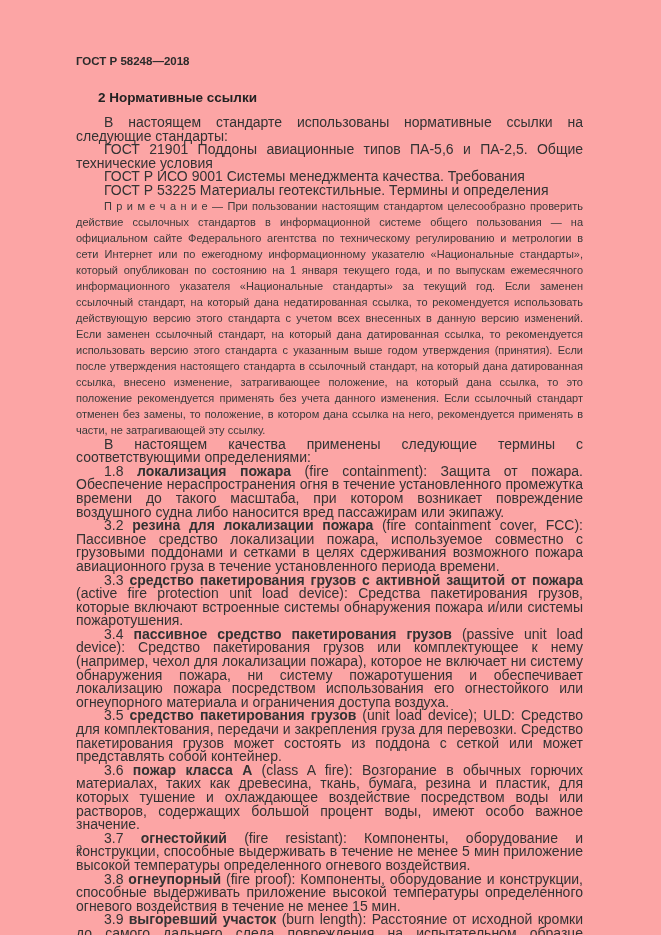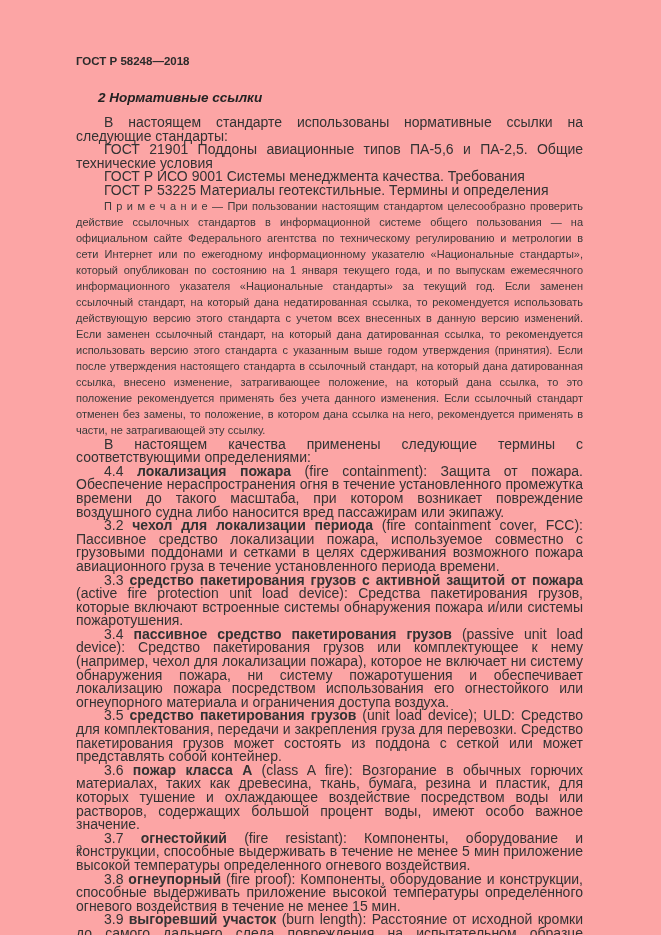--- a/index.html
+++ b/index.html
@@ -17,21 +17,20 @@
     font-size:11.5px;
     font-weight:bold;
     color:#2b2b2b;
     margin:0 0 23px 0;
   }
   h2{
     font-size:13.5px;
     font-weight:bold;
     color:#222222;
     margin:13px 0 11px 22px;
-    font-style:italic;
   }
   h2.terms-heading{margin-top:26px;margin-bottom:9px;}
   p{margin:0;}
   .body{
     font-size:14px;
     line-height:13.6px;
     text-align:justify;
     text-indent:28px;
     color:#333333;
   }
@@ -62,23 +61,23 @@
     <p class="body">В настоящем стандарте использованы нормативные ссылки на следующие стандарты:</p>
     <p class="body">ГОСТ 21901 Поддоны авиационные типов ПА-5,6 и ПА-2,5. Общие технические условия</p>
     <p class="body">ГОСТ Р ИСО 9001 Системы менеджмента качества. Требования</p>
     <p class="body">ГОСТ Р 53225 Материалы геотекстильные. Термины и определения</p>
     <p class="note"><span>П р и м е ч а н и е</span><span> — При пользовании настоящим стандартом целесообразно проверить действие ссылочных стандартов в информационной системе общего пользования — на официальном сайте Федерального агентства по техническому регулированию и метрологии в сети Интернет или по ежегодному информационному указателю «На­циональные стандарты», который опубликован по состоянию на 1 января текущего года, и по выпускам ежемесяч­ного информационного указателя «Национальные стандарты» за текущий год. Если заменен ссылочный стандарт, на который дана недатированная ссылка, то рекомендуется использовать действующую версию этого стандарта с учетом всех внесенных в данную версию изменений. Если заменен ссылочный стандарт, на который дана дати­рованная ссылка, то рекомендуется использовать версию этого стандарта с указанным выше годом утверждения (принятия). Если после утверждения настоящего стандарта в ссылочный стандарт, на который дана датированная ссылка, внесено изменение, затрагивающее положение, на который дана ссылка, то это положение рекомендуется применять без учета данного изменения. Если ссылочный стандарт отменен без замены, то положение, в котором дана ссылка на него, рекомендуется применять в части, не затрагивающей эту ссылку.</span></p>
   </section>
 
   <section>
     <p class="body">В настоящем качества применены следующие термины с соответствующими определениями:</p>
 
-    <p class="body"><span>4.4 </span><span class="term-name">локализация пожара</span><span> (fire containment): Защита от пожара. Обеспечение нераспространения огня в течение установленного промежутка времени до такого масштаба, при котором возникает по­вреждение воздушного судна либо наносится вред пассажирам или экипажу.</span></p>
+    <p class="body"><span>1.8 </span><span class="term-name">локализация пожара</span><span> (fire containment): Защита от пожара. Обеспечение нераспространения огня в течение установленного промежутка времени до такого масштаба, при котором возникает по­вреждение воздушного судна либо наносится вред пассажирам или экипажу.</span></p>
 
-    <p class="body"><span>3.2 </span><span class="term-name">чехол для локализации периода</span><span> (fire containment cover, FCC): Пассивное средство локализа­ции пожара, используемое совместно с грузовыми поддонами и сетками в целях сдерживания возмож­ного пожара авиационного груза в течение установленного периода времени.</span></p>
+    <p class="body"><span>3.2 </span><span class="term-name">резина для локализации пожара</span><span> (fire containment cover, FCC): Пассивное средство локализа­ции пожара, используемое совместно с грузовыми поддонами и сетками в целях сдерживания возмож­ного пожара авиационного груза в течение установленного периода времени.</span></p>
 
     <p class="body"><span>3.3 </span><span class="term-name">средство пакетирования грузов с активной защитой от пожара</span><span> (active fire protection unit load device): Средства пакетирования грузов, которые включают встроенные системы обнаружения по­жара и/или системы пожаротушения.</span></p>
 
     <p class="body"><span>3.4 </span><span class="term-name">пассивное средство пакетирования грузов</span><span> (passive unit load device): Средство пакетирова­ния грузов или комплектующее к нему (например, чехол для локализации пожара), которое не включает ни систему обнаружения пожара, ни систему пожаротушения и обеспечивает локализацию пожара по­средством использования его огнестойкого или огнеупорного материала и ограничения доступа воз­духа.</span></p>
 
     <p class="body"><span>3.5 </span><span class="term-name">средство пакетирования грузов</span><span> (unit load device); ULD: Средство для комплектования, пере­дачи и закрепления груза для перевозки. Средство пакетирования грузов может состоять из поддона с сеткой или может представлять собой контейнер.</span></p>
 
     <p class="body"><span>3.6 </span><span class="term-name">пожар класса А</span><span> (class A fire): Возгорание в обычных горючих материалах, таких как древеси­на, ткань, бумага, резина и пластик, для которых тушение и охлаждающее воздействие посредством воды или растворов, содержащих большой процент воды, имеют особо важное значение.</span></p>
 
     <p class="body"><span>3.7 </span><span class="term-name">огнестойкий</span><span> (fire resistant): Компоненты, оборудование и конструкции, способные выдержи­вать в течение не менее 5 мин приложение высокой температуры определенного огневого воздействия.</span></p>

